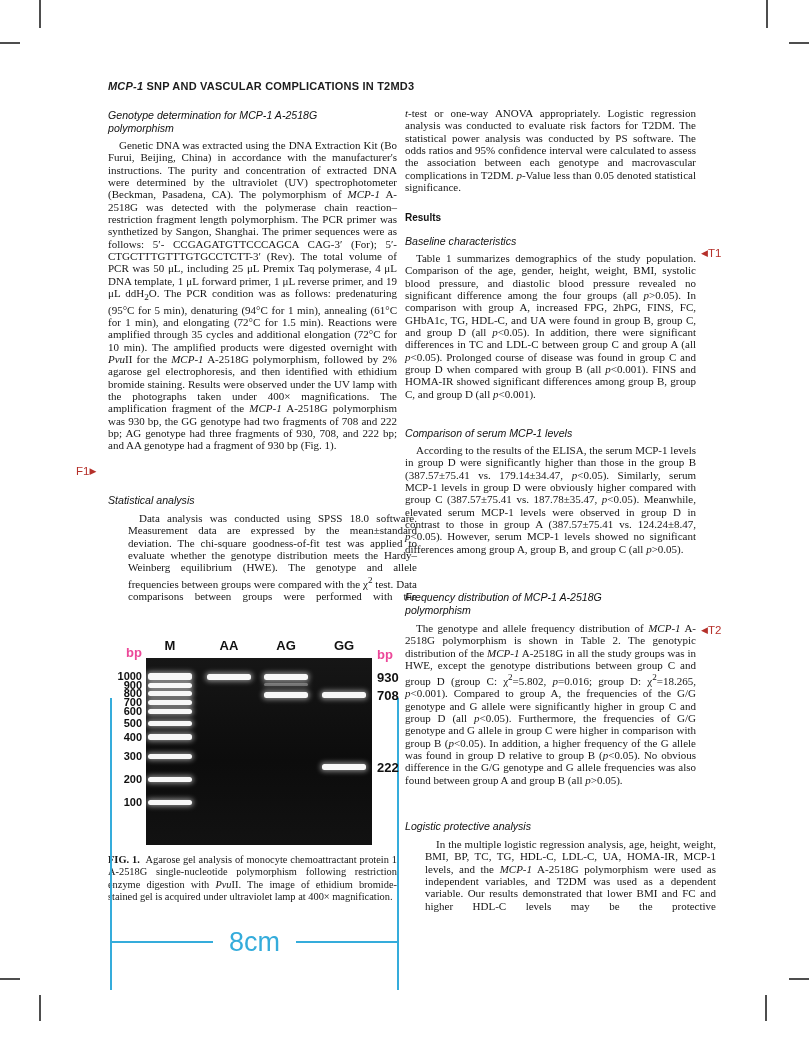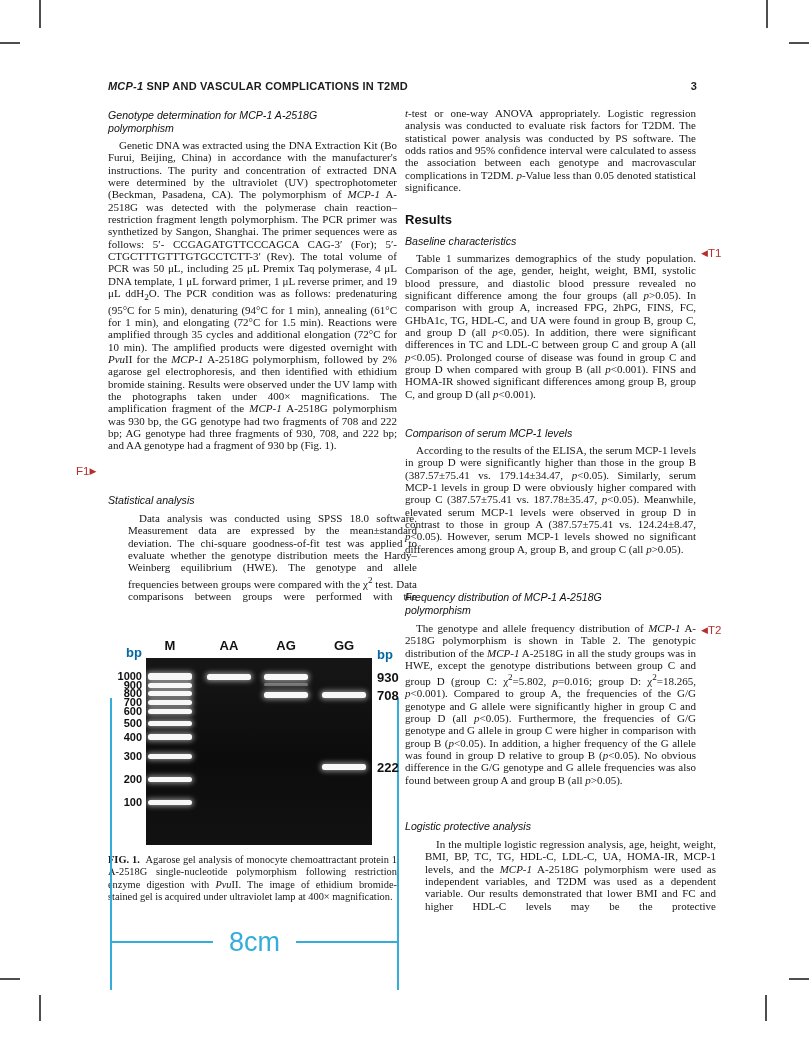--- a/index.html
+++ b/index.html
@@ -5,41 +5,41 @@
   html,body{margin:0;padding:0;background:#e8e8e8;}
   #page{position:relative;width:809px;height:1046px;background:#ffffff;overflow:hidden;
         font-family:"Liberation Serif",serif;color:#161616;}
   
   .crop{position:absolute;background:#4e4e4e;}
   
   .proof-header{position:absolute;left:78px;top:22px;font-family:"Liberation Serif",serif;
       font-size:11.5px;color:#3c3c3c;white-space:pre;letter-spacing:.2px;}
   
   .running-head{position:absolute;left:108px;top:80px;width:589px;display:flex;
-      justify-content:space-between;font-family:"Liberation Sans",sans-serif;
+      font-family:"Liberation Sans",sans-serif;
       font-weight:bold;font-size:11px;letter-spacing:.2px;color:#1c1c1c;}
   
   .block{position:absolute;font-size:11px;line-height:12.35px;text-align:justify;}
   .colL{left:108px;width:289px;}
   .colR{left:405px;width:291px;}
   .indent{text-indent:11px;}
   .cont-last{text-align-last:justify;margin-left:20px;}
   .subhead{position:absolute;font-family:"Liberation Sans",sans-serif;font-style:italic;
       font-size:10.6px;line-height:12.5px;color:#111;}
   .bold-head{position:absolute;font-family:"Liberation Sans",sans-serif;font-weight:bold;
-      font-size:13px;color:#111;}
+      font-size:10px;color:#111;}
   
   #gel-box{position:absolute;left:146px;top:658px;width:226px;height:187px;
       background:linear-gradient(180deg,#161616 0%,#0c0c0c 55%,#121212 100%);}
   .band{position:absolute;background:#f7f7f7;border-radius:2.5px;
       box-shadow:0 0 5px 1.5px rgba(255,255,255,.5);filter:blur(.4px);}
   .lane-label{position:absolute;width:34px;text-align:center;
       font-family:"Liberation Sans",sans-serif;font-weight:bold;font-size:13px;color:#111;}
   .bp-label{position:absolute;font-family:"Liberation Sans",sans-serif;font-weight:bold;
-      font-size:13px;color:#0369a1;}
+      font-size:13px;color:#ec4899;}
   .ladder-num{position:absolute;left:104px;width:38px;text-align:right;
       font-family:"Liberation Sans",sans-serif;font-weight:bold;font-size:11px;color:#111;}
   .frag-num{position:absolute;left:377px;font-family:"Liberation Sans",sans-serif;
       font-weight:bold;font-size:13px;color:#111;}
   .caption{position:absolute;left:108px;top:854px;width:289px;font-size:10.4px;
       line-height:12.35px;text-align:justify;}
   
   .cyan-rule{position:absolute;width:2px;background:var(--measure-cyan,#35acdb);}
   .scale-wrap{position:absolute;left:110px;top:924px;width:289px;height:36px;
       display:flex;align-items:center;}

